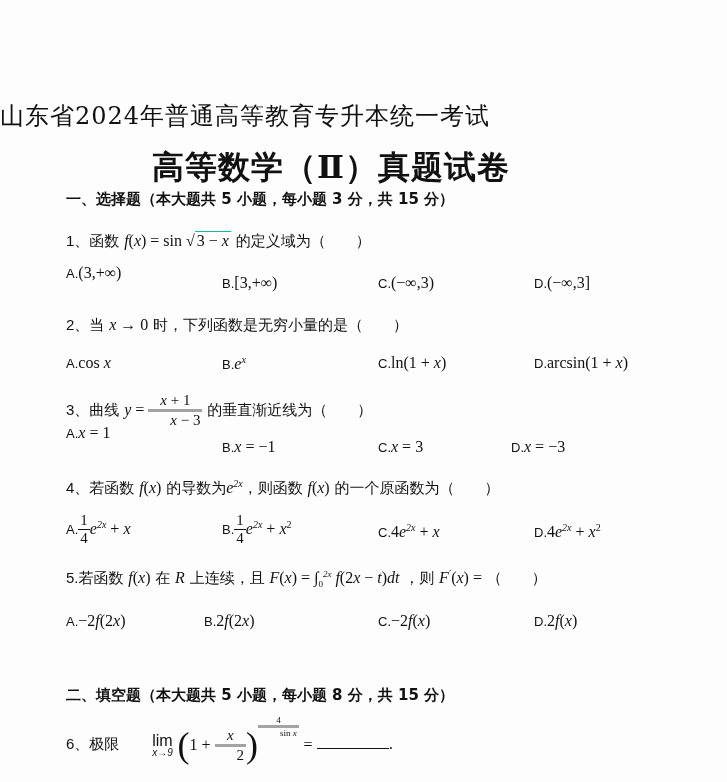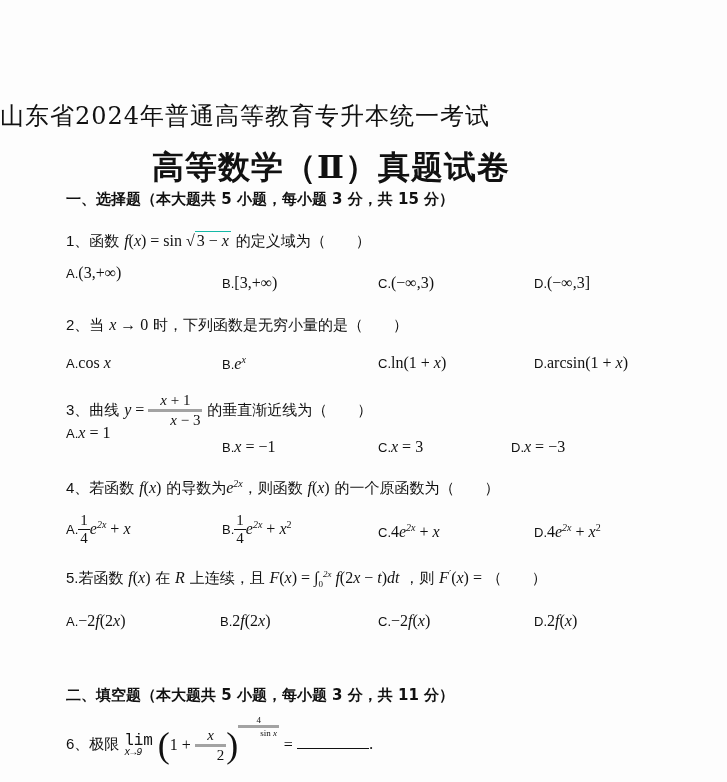--- a/index.html
+++ b/index.html
@@ -28,21 +28,21 @@
   .m { font-family: "Liberation Serif", "DejaVu Serif", serif; font-style: italic; font-size: 16px; }
   .mr { font-family: "Liberation Serif", "DejaVu Serif", serif; font-size: 16px; }
   .num { font-family: "Liberation Sans", sans-serif; }
   sup { font-size: 10px; }
   .frac { display: inline-block; vertical-align: middle; text-align: center; font-family: "Liberation Serif", serif; font-size: 15px; }
   .frac .n { display: block; border-bottom: 3px solid #a3a3a3; padding: 0 2px; }
   .frac .d { display: block; padding: 0 2px; margin-left: 20px; }
   .sqrt { border-top: 1px solid #14b8a6; padding: 0 2px; }
   .blank { display: inline-block; width: 72px; border-bottom: 1px solid #111; height: 14px; vertical-align: baseline; }
   .bigparen { font-size: 36px; font-family: "Liberation Serif", serif; vertical-align: middle; font-weight: 200; }
-  .lim { display: inline-block; vertical-align: middle; font-family: Liberation Mono, monospace; }
+  .lim { display: inline-block; vertical-align: middle; font-family: Liberation Sans, sans-serif; margin-left: 28px; }
   .lim .top { display: block; font-size: 16px; }
   .lim .bot { display: block; font-size: 10px; font-style: italic; margin-top: -3px; }
 </style>
 </head>
 <body>
 
 <div class="abs title1">山东省2024年普通高等教育专升本统一考试</div>
 <div class="abs title2">高等数学（Ⅱ）真题试卷</div>
 
 <div class="abs section" style="top:190px">一、选择题（本大题共 5 小题，每小题 3 分，共 15 分）</div>
@@ -93,24 +93,24 @@
 <div class="abs q" style="top:568px">
   <span class="num">5.</span><span>若函数</span>
   <span class="m">f</span><span class="mr">(<i>x</i>)</span>
   <span>在</span> <span class="m">R</span> <span>上连续，且</span>
   <span class="m">F</span><span class="mr">(<i>x</i>) = ∫<sub style="font-size:9px">0</sub><sup style="font-size:9px"><i>2x</i></sup> <i>f</i>(2<i>x</i> − <i>t</i>)<i>dt</i></span>
   <span>，则</span>
   <span class="m">F</span><sup>′</sup><span class="mr">(<i>x</i>) =</span>
   <span>（　　）</span>
 </div>
 <div class="abs opt" style="top:612px;left:66px"><span class="lbl">A.</span><span class="mr">−2<i>f</i>(2<i>x</i>)</span></div>
-<div class="abs opt" style="top:612px;left:220px"><span class="lbl">B.</span><span class="mr">2<i>f</i>(2<i>x</i>)</span></div>
+<div class="abs opt" style="top:612px;left:204px"><span class="lbl">B.</span><span class="mr">2<i>f</i>(2<i>x</i>)</span></div>
 <div class="abs opt" style="top:612px;left:378px"><span class="lbl">C.</span><span class="mr">−2<i>f</i>(<i>x</i>)</span></div>
 <div class="abs opt" style="top:612px;left:534px"><span class="lbl">D.</span><span class="mr">2<i>f</i>(<i>x</i>)</span></div>
 
-<div class="abs section" style="top:686px">二、填空题（本大题共 5 小题，每小题 3 分，共 11 分）</div>
+<div class="abs section" style="top:686px">二、填空题（本大题共 5 小题，每小题 8 分，共 15 分）</div>
 
 <div class="abs q" style="top:724px">
   <span class="num">6、</span><span>极限</span>
   <span class="lim"><span class="top">lim</span><span class="bot">x→9</span></span>
   <span class="bigparen">(</span><span class="mr" style="vertical-align:middle">1 + </span><span class="frac"><span class="n"><i>x</i></span><span class="d">2</span></span><span class="bigparen">)</span><sup style="position:relative;top:-14px"><span class="frac" style="font-size:9px"><span class="n">4</span><span class="d">sin <i>x</i></span></span></sup>
   <span class="mr" style="vertical-align:middle"> = </span><span class="blank"></span>.
 </div>
 
 </body></html>

